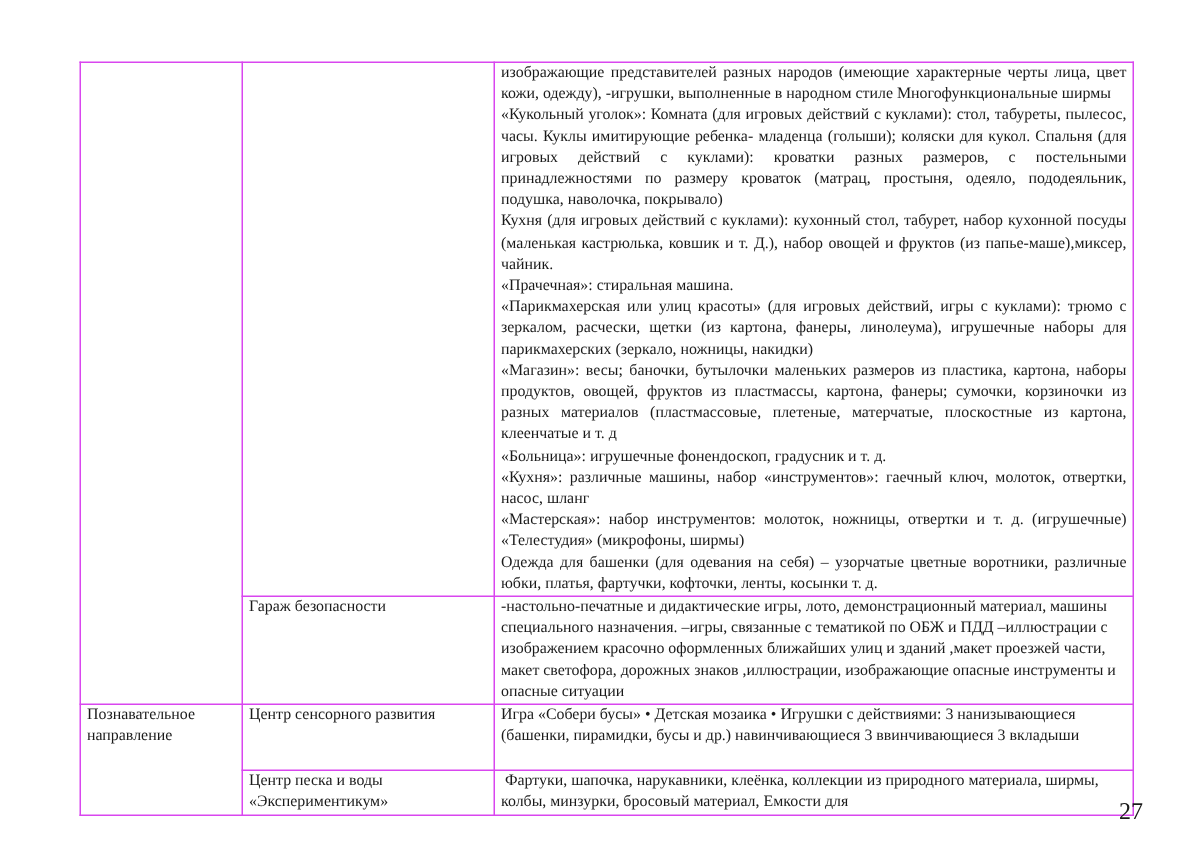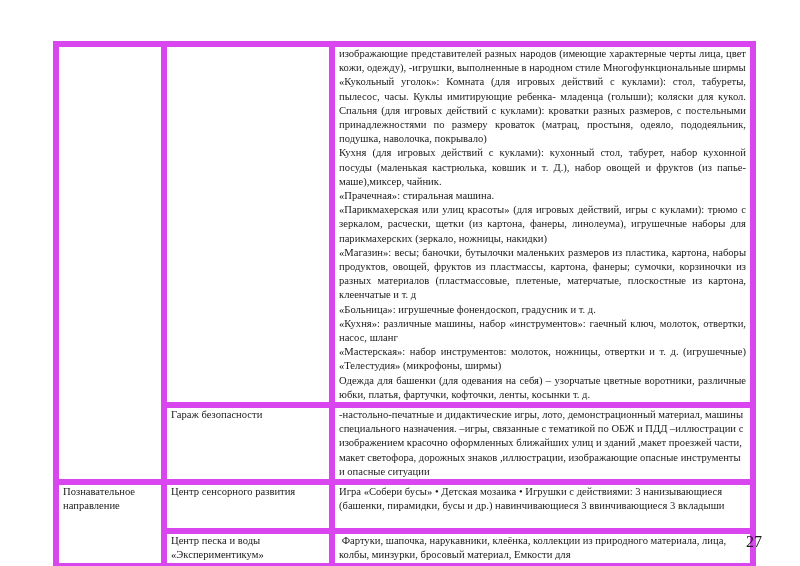--- a/index.html
+++ b/index.html
@@ -6,21 +6,21 @@
     body {
       width: 800px; height: 566px; background: #ffffff; position: relative;
       overflow: hidden; font-family: "Liberation Serif", serif; color: #1a1a1a;
     }
     .page-table {
       position: absolute; left: 53px; top: 41px; width: 703px;
       border-collapse: collapse; table-layout: fixed;
       font-size: 10.6px; line-height: 14.2px;
     }
     .page-table td {
-      border: 6px solid #d946ef; vertical-align: top; padding: 0 4px;
+      border: 1px solid #d946ef; vertical-align: top; padding: 0 4px;
     }
     .c1 { width: 108px; }
     .c2 { width: 168px; }
     .c3 { }
     .just { text-align: justify; }
     b { font-weight: normal; }
     .row1 td { height: 337px; }
     .row2 td { height: 68px; }
     .row3 td { height: 43px; }
     .row4 td { height: 22px; }
@@ -59,18 +59,18 @@
     <td><b>Гараж безопасности</b></td>
     <td>-настольно-печатные и дидактические игры, лото, демонстрационный материал, машины специального назначения. –игры, связанные с тематикой по ОБЖ и ПДД –иллюстрации с изображением красочно оформленных ближайших улиц и зданий ,макет проезжей части, макет светофора, дорожных знаков ,иллюстрации, изображающие опасные инструменты и опасные ситуации</td>
   </tr>
   <tr class="row3">
     <td rowspan="2">Познавательное направление</td>
     <td><b>Центр сенсорного развития</b></td>
     <td>Игра «Собери бусы» • Детская мозаика • Игрушки с действиями: 3 нанизывающиеся (башенки, пирамидки, бусы и др.) навинчивающиеся 3 ввинчивающиеся 3 вкладыши</td>
   </tr>
   <tr class="row4">
     <td><b>Центр песка и воды «Экспериментикум»</b></td>
-    <td style="white-space:pre-wrap;"> Фартуки, шапочка, нарукавники, клеёнка, коллекции из природного материала, лица, колбы, минзурки, бросовый материал, Емкости для</td>
+    <td style="white-space:pre-wrap;"> Фартуки, шапочка, нарукавники, клеёнка, коллекции из природного материала, ширмы, колбы, минзурки, бросовый материал, Емкости для</td>
   </tr>
 </tbody>
   </table>
 
 <div class="page-number">27</div>
 
 </body></html>

